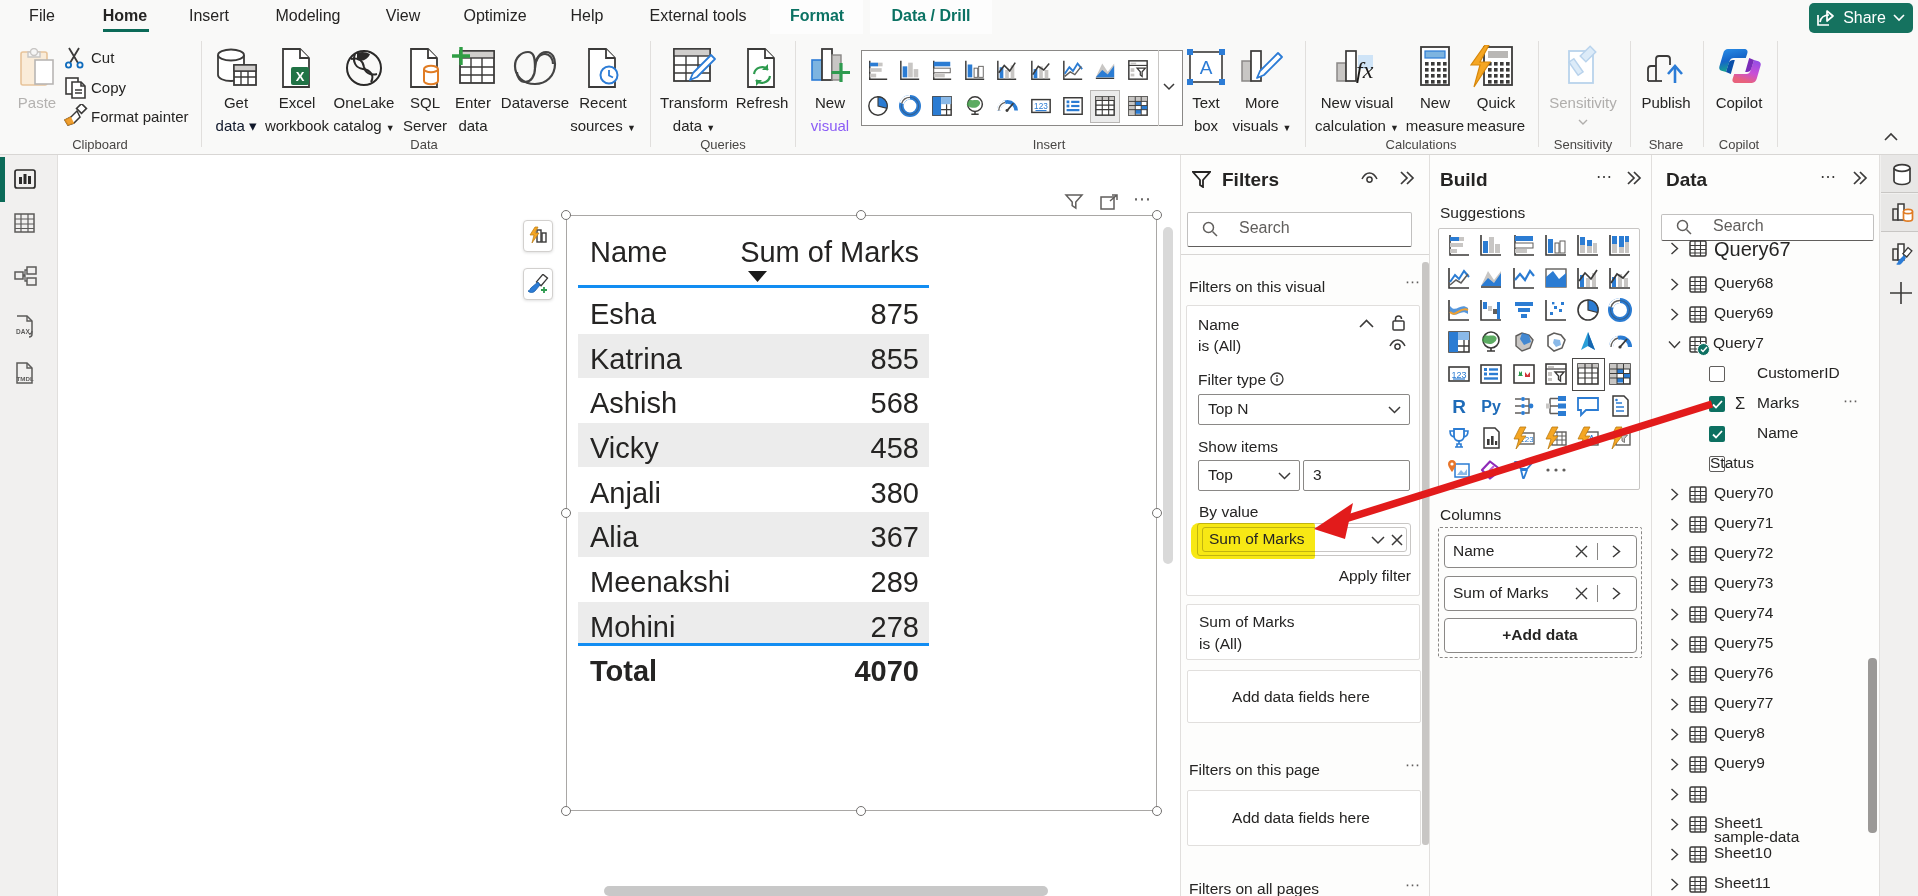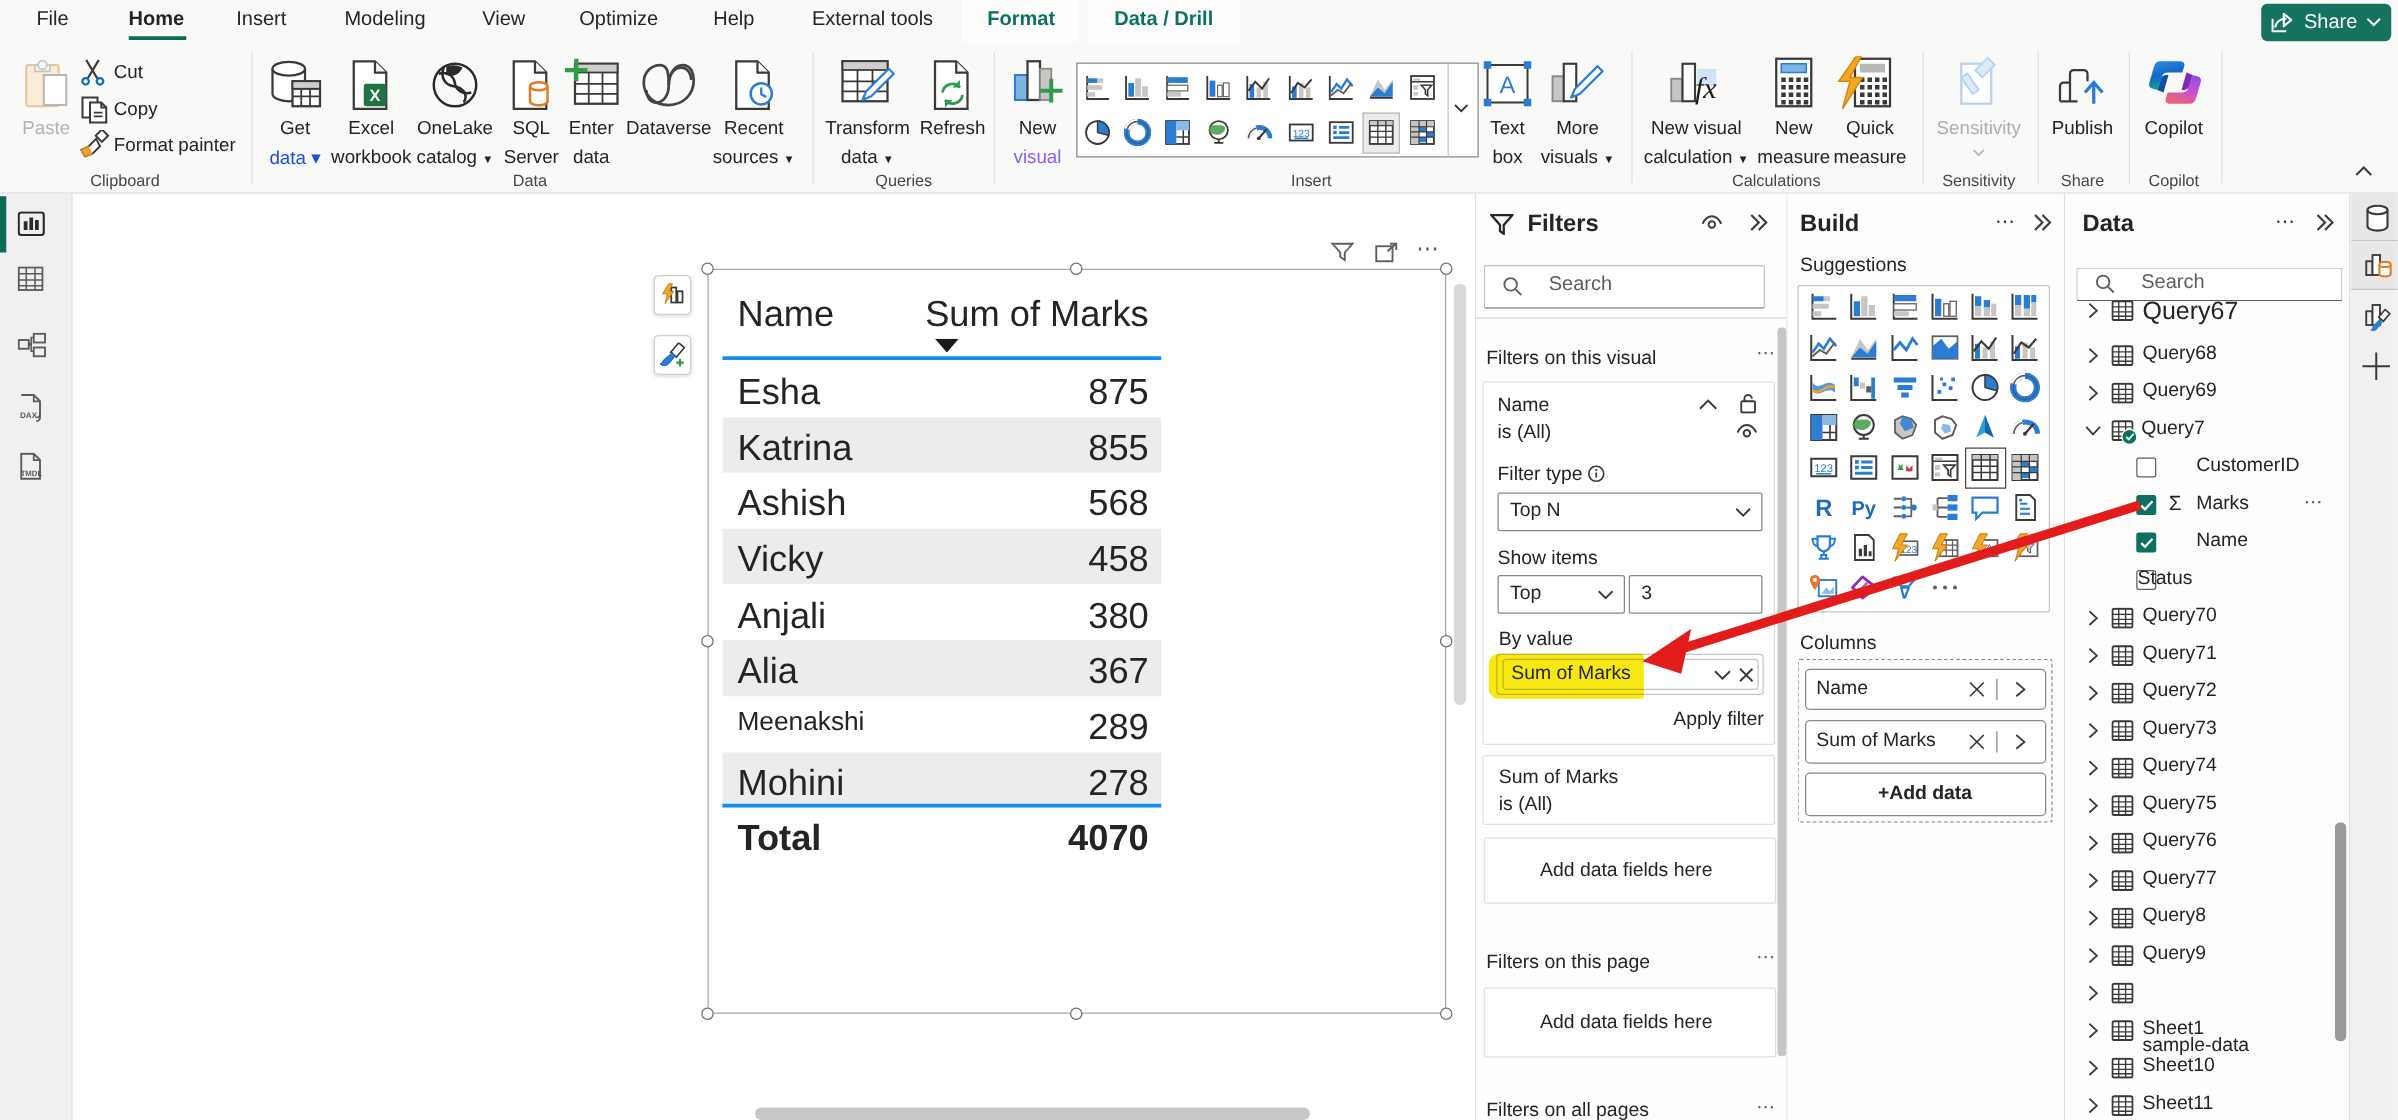--- a/index.html
+++ b/index.html
@@ -86,21 +86,21 @@
 <div class="ab" style="left:214px;top:47px;width:44px;height:42px">
       <svg width="44" height="42" viewBox="0 0 44 42">
 <path d="M4 8v20c0 3.3 5.8 6 13 6s13-2.7 13-6V8" fill="#fff" stroke="#3b3a39" stroke-width="1.8"></path>
 <ellipse cx="17" cy="8" rx="13" ry="5.5" fill="#fff" stroke="#3b3a39" stroke-width="1.8"></ellipse>
 <rect x="20" y="18" width="22" height="20" fill="#fff" stroke="#3b3a39" stroke-width="1.8"></rect>
 <path d="M20 24h22M20 30h22M27 18v20M34 18v20" stroke="#3b3a39" stroke-width="1.4"></path>
 <rect x="20" y="18" width="22" height="6" fill="#d0cecc" stroke="#3b3a39" stroke-width="1.4"></rect>
       </svg>
     </div>
 <div class="tx" style="left:236px;top:94px;transform:translateX(-50%);font-size:15px;color:#252423">Get</div>
-    <div class="tx" style="left:236px;top:117px;transform:translateX(-50%);font-size:15px;color:#1d4ed8">data ▾</div>
+    <div class="tx" style="left:236px;top:117px;transform:translateX(-50%);font-size:15px;color:#0f172a">data ▾</div>
 <div class="ab" style="left:277px;top:47px;width:40px;height:42px">
       <svg width="40" height="42" viewBox="0 0 40 42">
 <path d="M6 2h17l9 9v29H6z" fill="#fff" stroke="#3b3a39" stroke-width="1.8"></path>
 <path d="M23 2v9h9" fill="#fff" stroke="#3b3a39" stroke-width="1.8"></path>
         <rect x="14" y="20" width="18" height="18" rx="2" fill="#217346"></rect>
         <text x="23" y="34" font-family="Liberation Sans" font-size="13" font-weight="bold" fill="#fff" text-anchor="middle">X</text>
       </svg>
     </div>
 <div class="tx" style="left:297px;top:94px;transform:translateX(-50%);font-size:15px;color:#252423">Excel</div>
     <div class="tx" style="left:297px;top:117px;transform:translateX(-50%);font-size:15px;color:#252423">workbook</div>
@@ -560,21 +560,21 @@
 <div class="tx" style="left:590px;top:387.3px;font-size:29px">Ashish</div>
 <div class="tx" style="left:919px;top:387.3px;font-size:29px;transform:translateX(-100%)">568</div>
 <div class="ab" style="left:578px;top:422.9px;width:351px;height:44.6px;background:#ececec"></div>
 <div class="tx" style="left:590px;top:431.9px;font-size:29px">Vicky</div>
 <div class="tx" style="left:919px;top:431.9px;font-size:29px;transform:translateX(-100%)">458</div>
 <div class="tx" style="left:590px;top:476.6px;font-size:29px">Anjali</div>
 <div class="tx" style="left:919px;top:476.6px;font-size:29px;transform:translateX(-100%)">380</div>
 <div class="ab" style="left:578px;top:512.2px;width:351px;height:44.6px;background:#ececec"></div>
 <div class="tx" style="left:590px;top:521.2px;font-size:29px">Alia</div>
 <div class="tx" style="left:919px;top:521.2px;font-size:29px;transform:translateX(-100%)">367</div>
-<div class="tx" style="left:590px;top:565.9px;font-size:21px">Meenakshi</div>
+<div class="tx" style="left:590px;top:565.9px;font-size:29px">Meenakshi</div>
 <div class="tx" style="left:919px;top:565.9px;font-size:29px;transform:translateX(-100%)">289</div>
 <div class="ab" style="left:578px;top:601.5px;width:351px;height:44.6px;background:#ececec"></div>
 <div class="tx" style="left:590px;top:610.5px;font-size:29px">Mohini</div>
 <div class="tx" style="left:919px;top:610.5px;font-size:29px;transform:translateX(-100%)">278</div>
 <div class="ab" style="left:578px;top:643.3px;width:351px;height:2.6px;background:#128df2"></div>
 <div class="tx" style="left:590px;top:655px;font-size:29px;font-weight:bold">Total</div>
 <div class="tx" style="left:919px;top:655px;font-size:29px;font-weight:bold;transform:translateX(-100%)">4070</div>
 <div class="ab" style="left:1163px;top:227px;width:10px;height:337px;background:#d9d9d9;border-radius:5px"></div>
 <div class="ab" style="left:604px;top:886px;width:444px;height:10px;background:#c8c8c8;border-radius:5px"></div>
 <svg class="ab" style="left:1192px;top:171px" width="19" height="17" viewBox="0 0 19 17">

